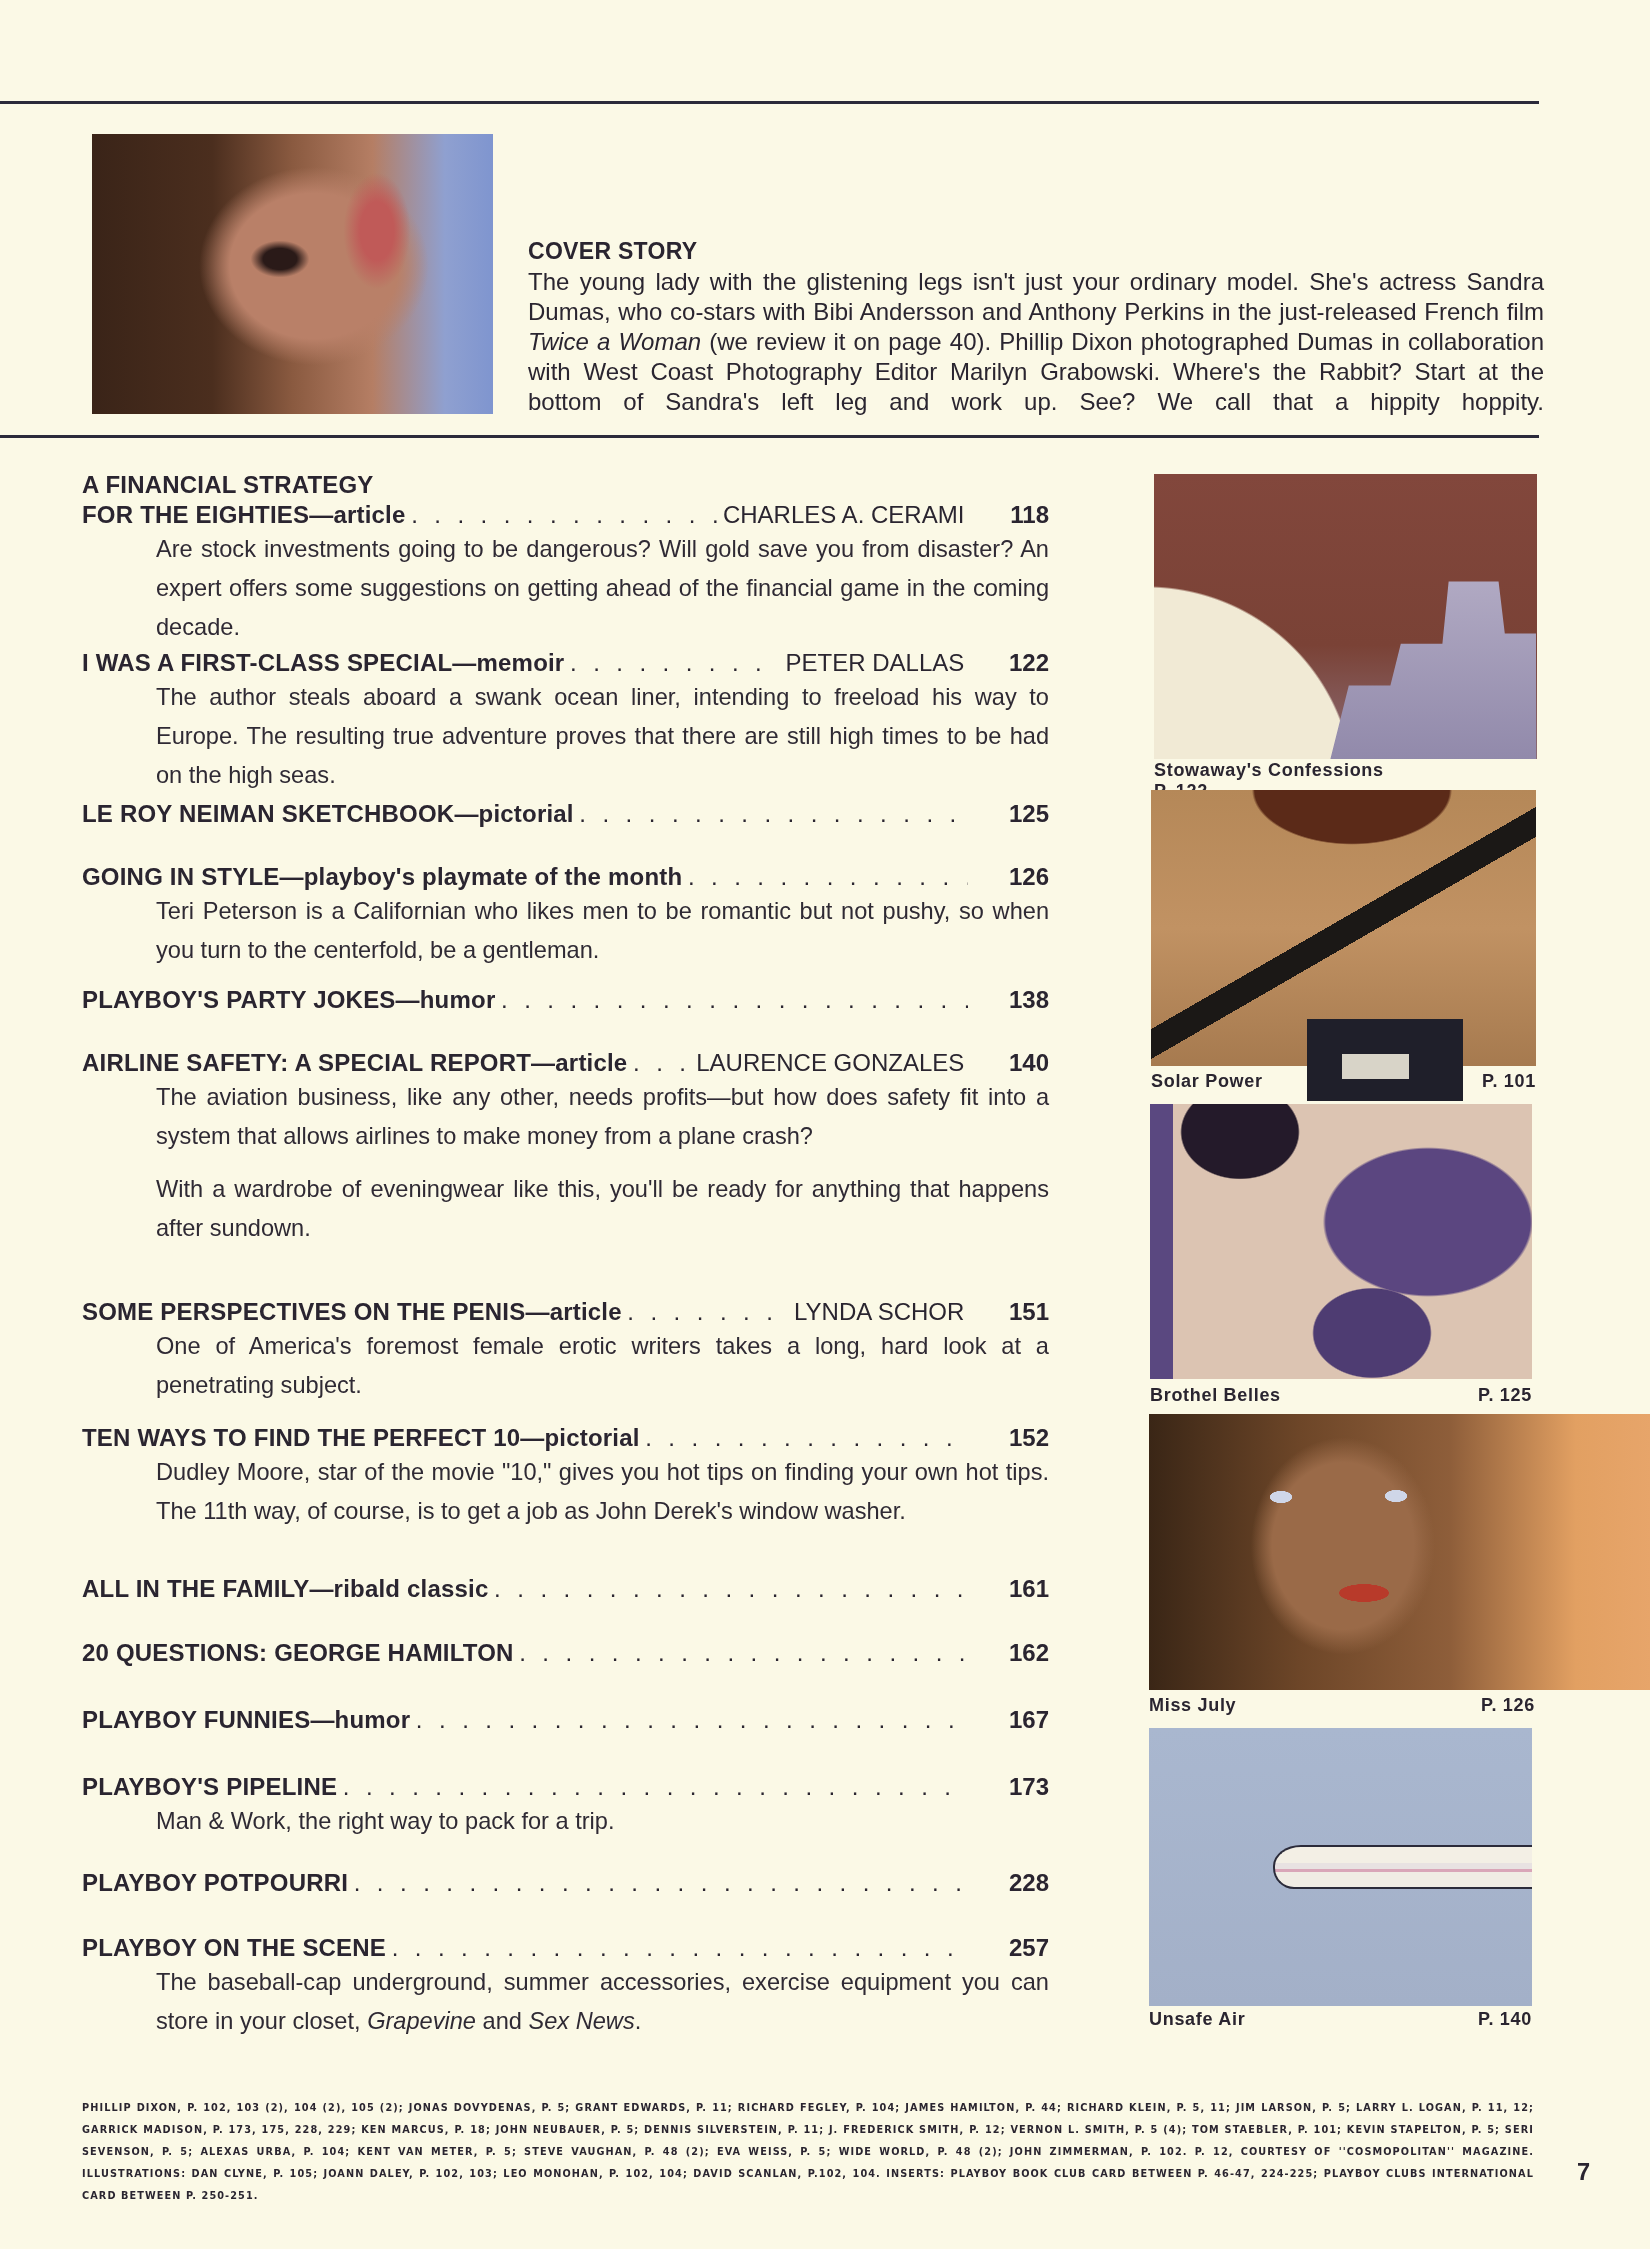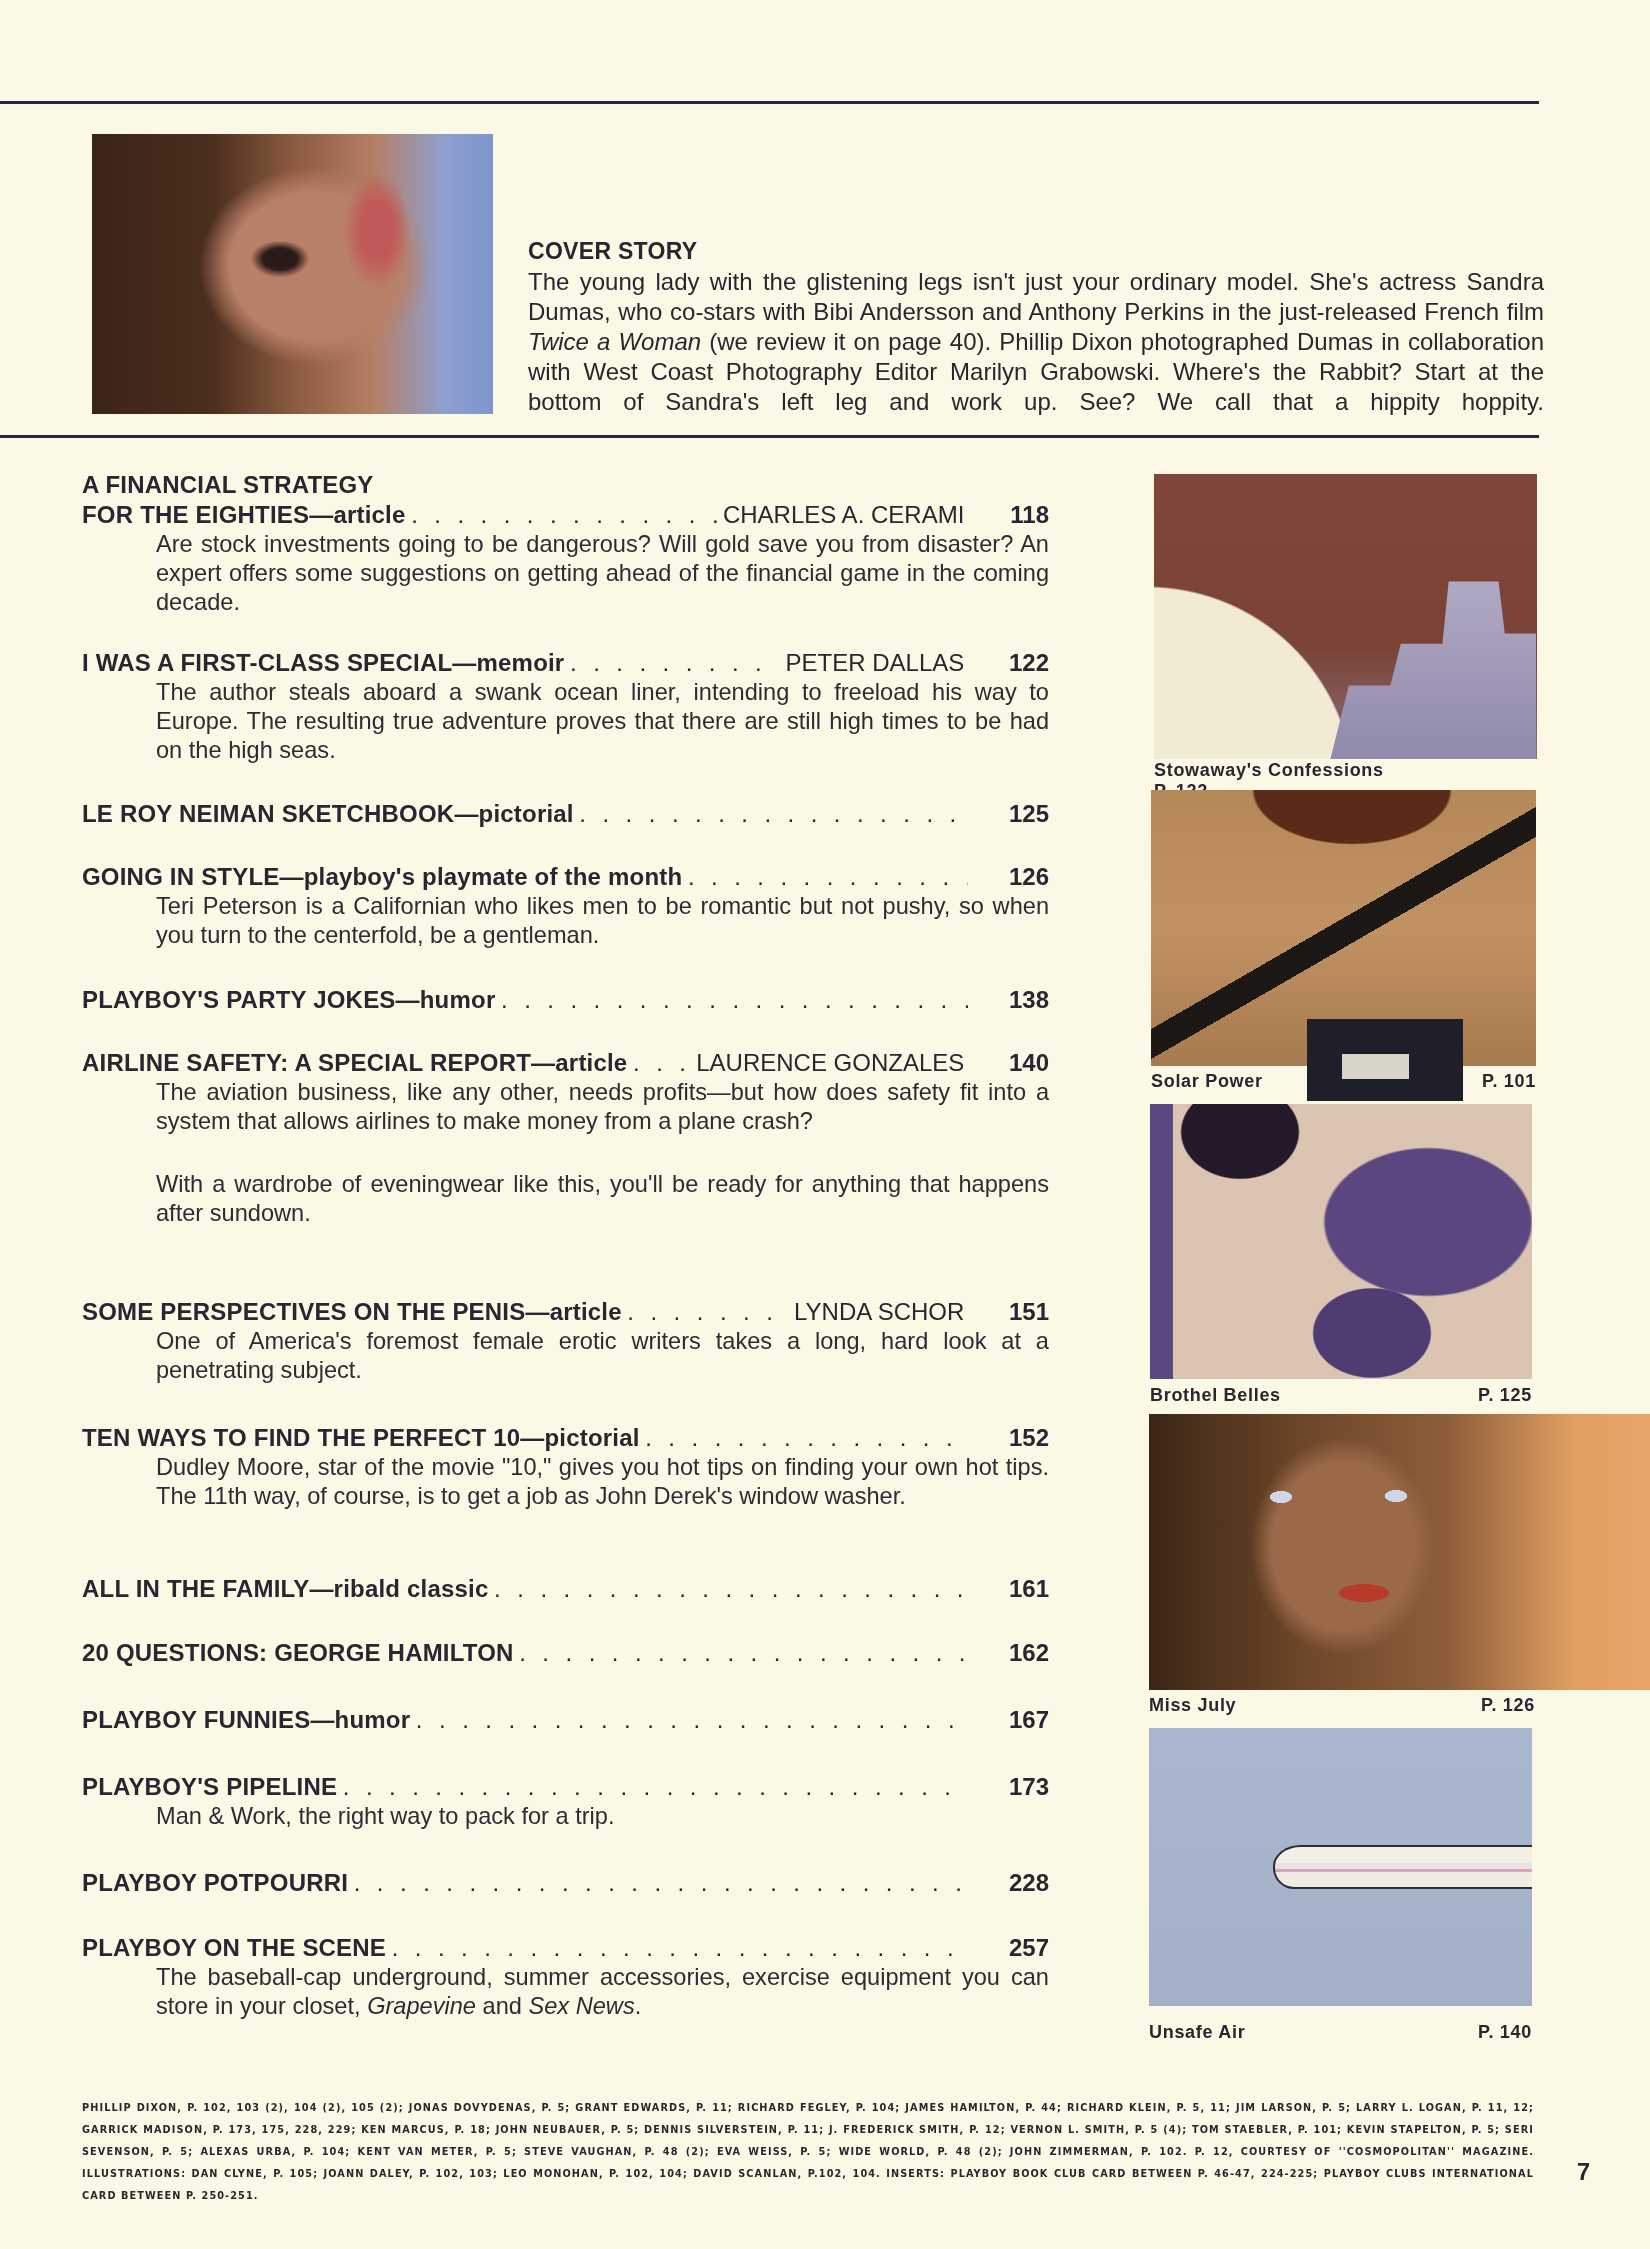--- a/index.html
+++ b/index.html
@@ -42,21 +42,21 @@
     .entry .title .kind { font-weight:bold; }
     .entry .dots {
       flex:1; overflow:hidden; margin:0 5.6px; letter-spacing:4.9px; color:#2a2530;
     }
     .entry .dots::before {
       content:". . . . . . . . . . . . . . . . . . . . . . . . . . . . . . . . . . . . . . . . . . . . . . . . . . . . . . . . . . . . . . . . . . . . . . . . . . . . . . . . . . . . . . . . . . . . . . . . . . . . . . . . . . . . . . . . . . . . . .";
     }
     .entry .author { font-weight:normal; margin-right:9.7px; }
     .entry .page { font-weight:bold; min-width:43px; text-align:right;margin-left:32px; }
     .entry .desc {
-      margin-left:74px; font-size:23.6px; line-height:29px;
+      margin-left:74px; font-size:23.6px; line-height:39px;
       text-align:justify; color:#2f2a34;
     }
     .entry .desc em { font-style:italic; }
     .entry .line.pre { display:block; }
 
     
     .pic { position:absolute; }
     .pic .img { position:absolute; left:0; top:0; }
     .pic .cap {
       position:absolute; left:0; display:flex; justify-content:space-between;
@@ -303,21 +303,21 @@
   <div class="cap" style="top:281px; width:386px;">
       <span>Miss July</span>
       <span>P. 126</span>
     </div>
 </div>
 
 <div class="pic" style="left:1149px; top:1728px;">
   <div class="img img-unsafe" style="width:383px; height:278px;">
       <div class="plane"></div>
     </div>
-  <div class="cap" style="top:294px; width:383px;">
+  <div class="cap" style="top:281px; width:383px;">
       <span>Unsafe Air</span>
       <span>P. 140</span>
     </div>
 </div>
 
 <div class="credits">PHILLIP DIXON, P. 102, 103 (2), 104 (2), 105 (2); JONAS DOVYDENAS, P. 5; GRANT EDWARDS, P. 11; RICHARD FEGLEY, P. 104; JAMES HAMILTON, P. 44; RICHARD KLEIN, P. 5, 11; JIM LARSON, P. 5; LARRY L. LOGAN, P. 11, 12; GARRICK MADISON, P. 173, 175, 228, 229; KEN MARCUS, P. 18; JOHN NEUBAUER, P. 5; DENNIS SILVERSTEIN, P. 11; J. FREDERICK SMITH, P. 12; VERNON L. SMITH, P. 5 (4); TOM STAEBLER, P. 101; KEVIN STAPELTON, P. 5; SERI SEVENSON, P. 5; ALEXAS URBA, P. 104; KENT VAN METER, P. 5; STEVE VAUGHAN, P. 48 (2); EVA WEISS, P. 5; WIDE WORLD, P. 48 (2); JOHN ZIMMERMAN, P. 102. P. 12, COURTESY OF ''COSMOPOLITAN'' MAGAZINE. ILLUSTRATIONS: DAN CLYNE, P. 105; JOANN DALEY, P. 102, 103; LEO MONOHAN, P. 102, 104; DAVID SCANLAN, P.102, 104. INSERTS: PLAYBOY BOOK CLUB CARD BETWEEN P. 46-47, 224-225; PLAYBOY CLUBS INTERNATIONAL CARD BETWEEN P. 250-251.</div>
 <div class="folio">7</div>
 
 
 </body></html>

